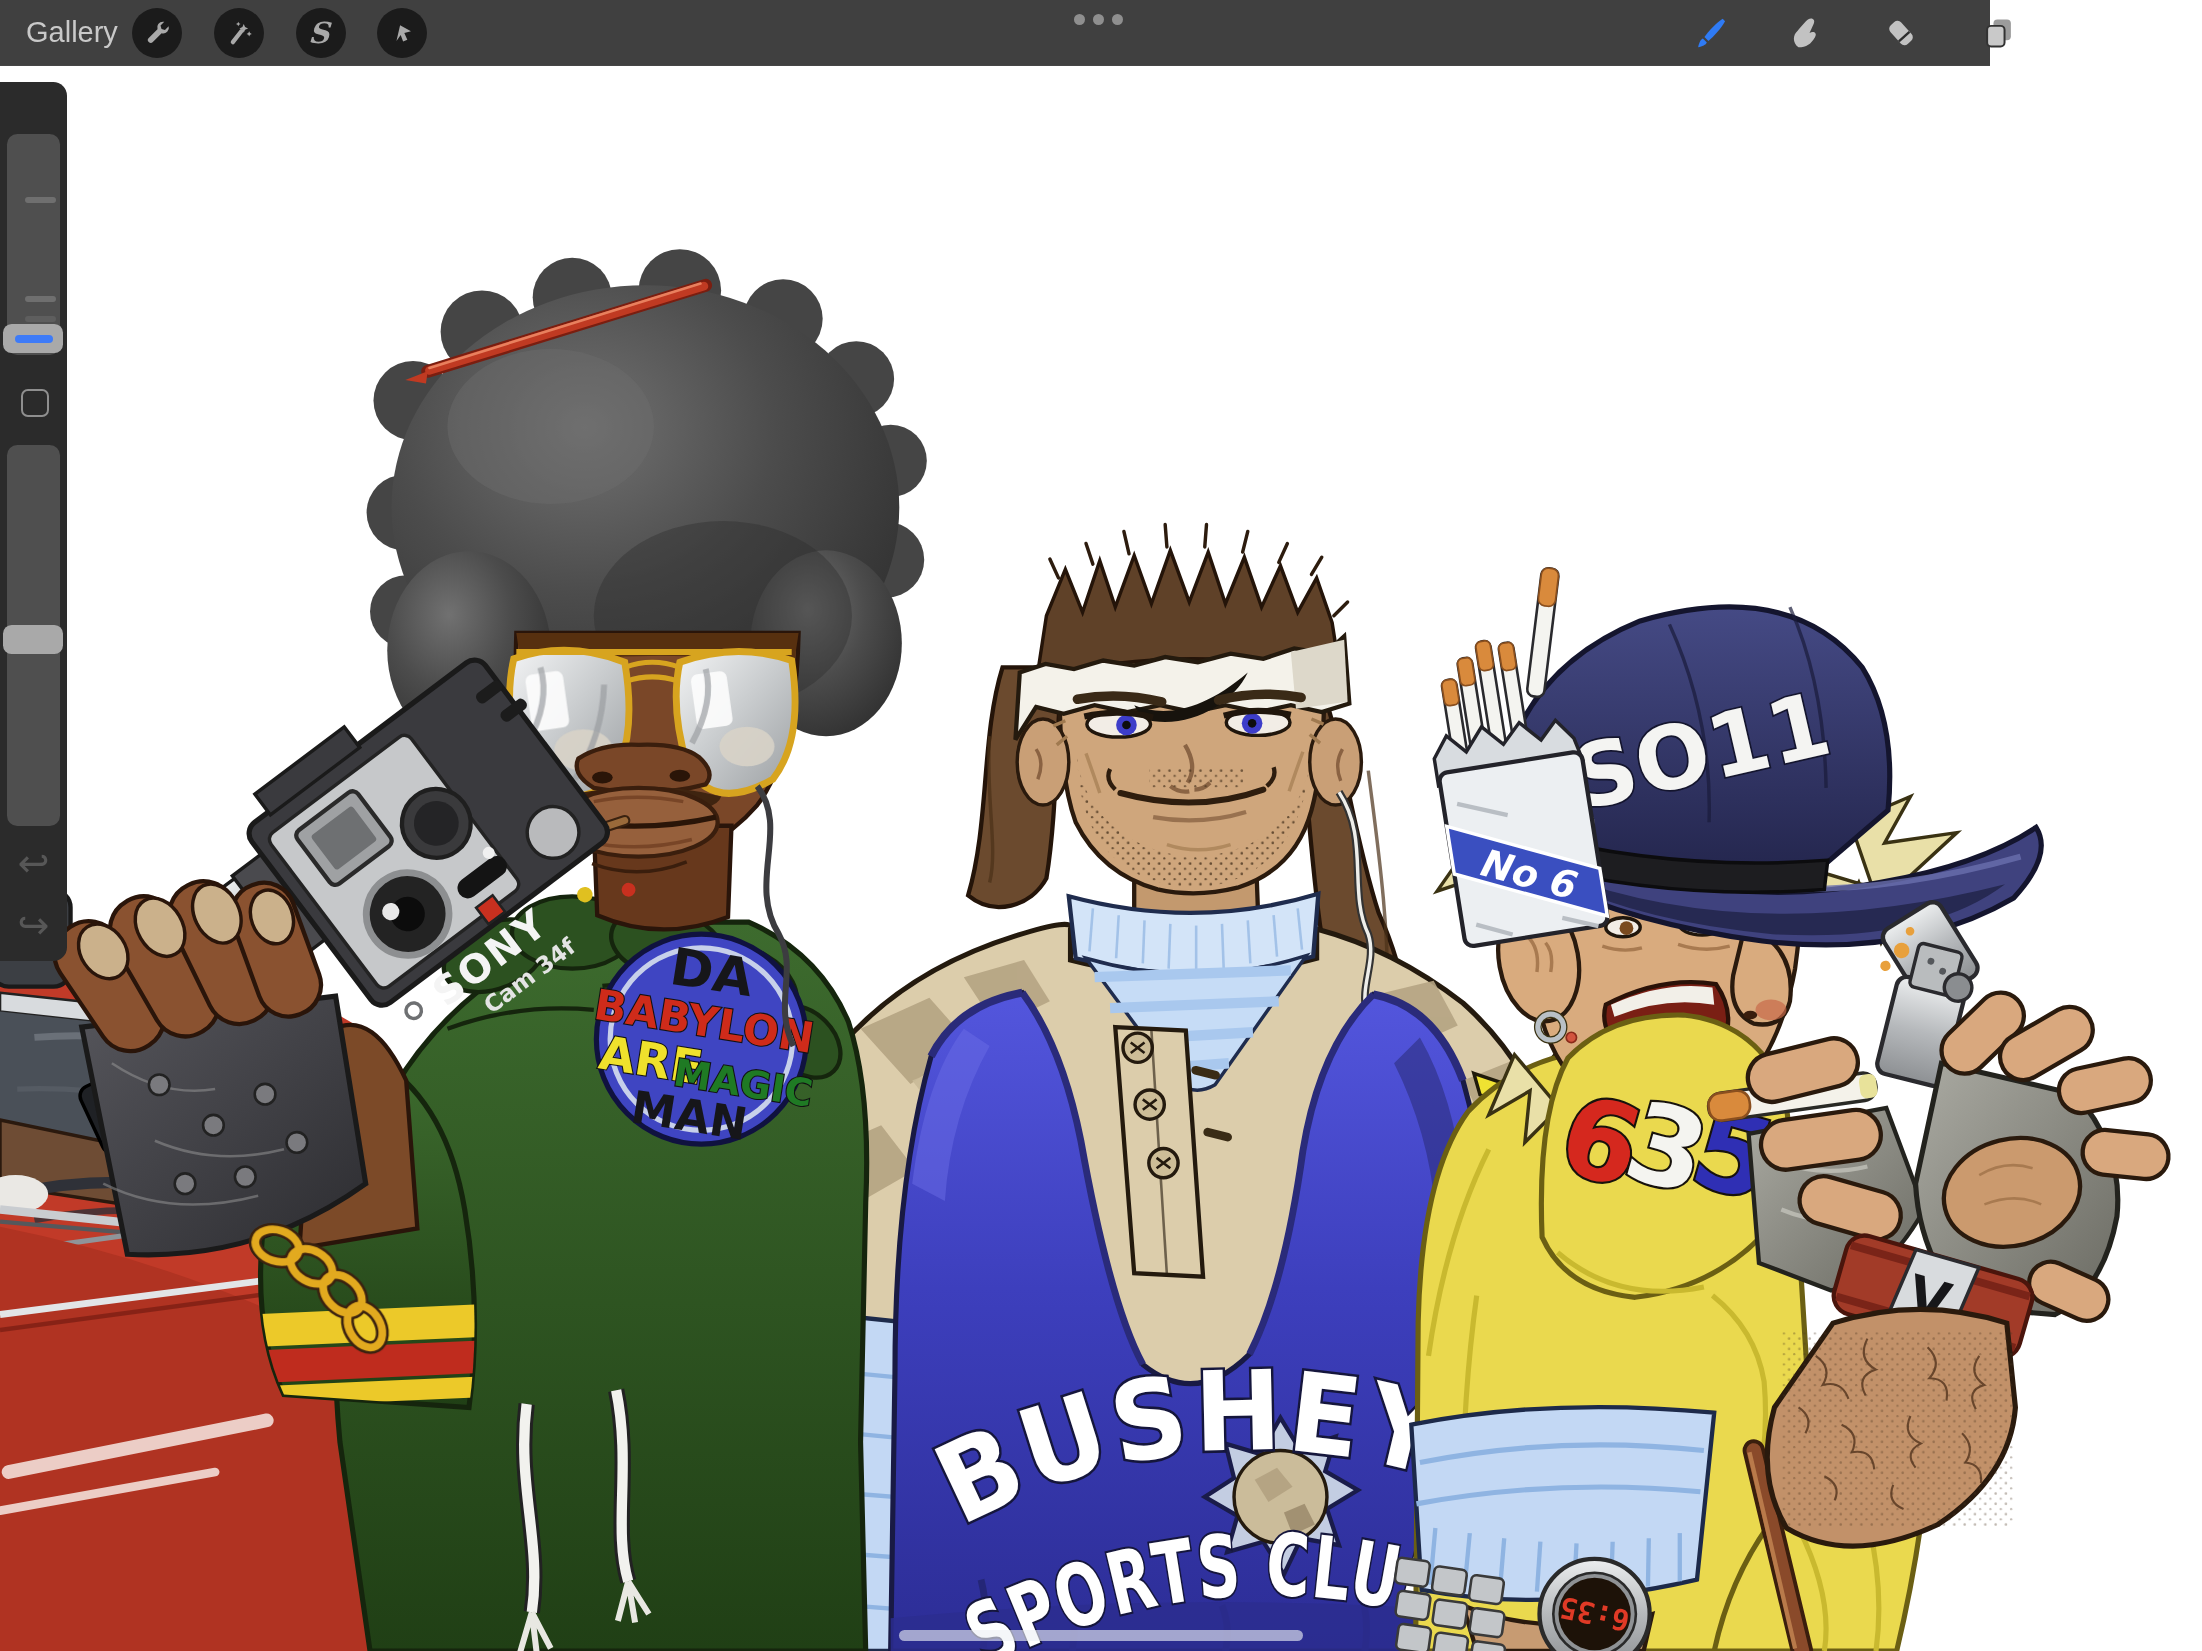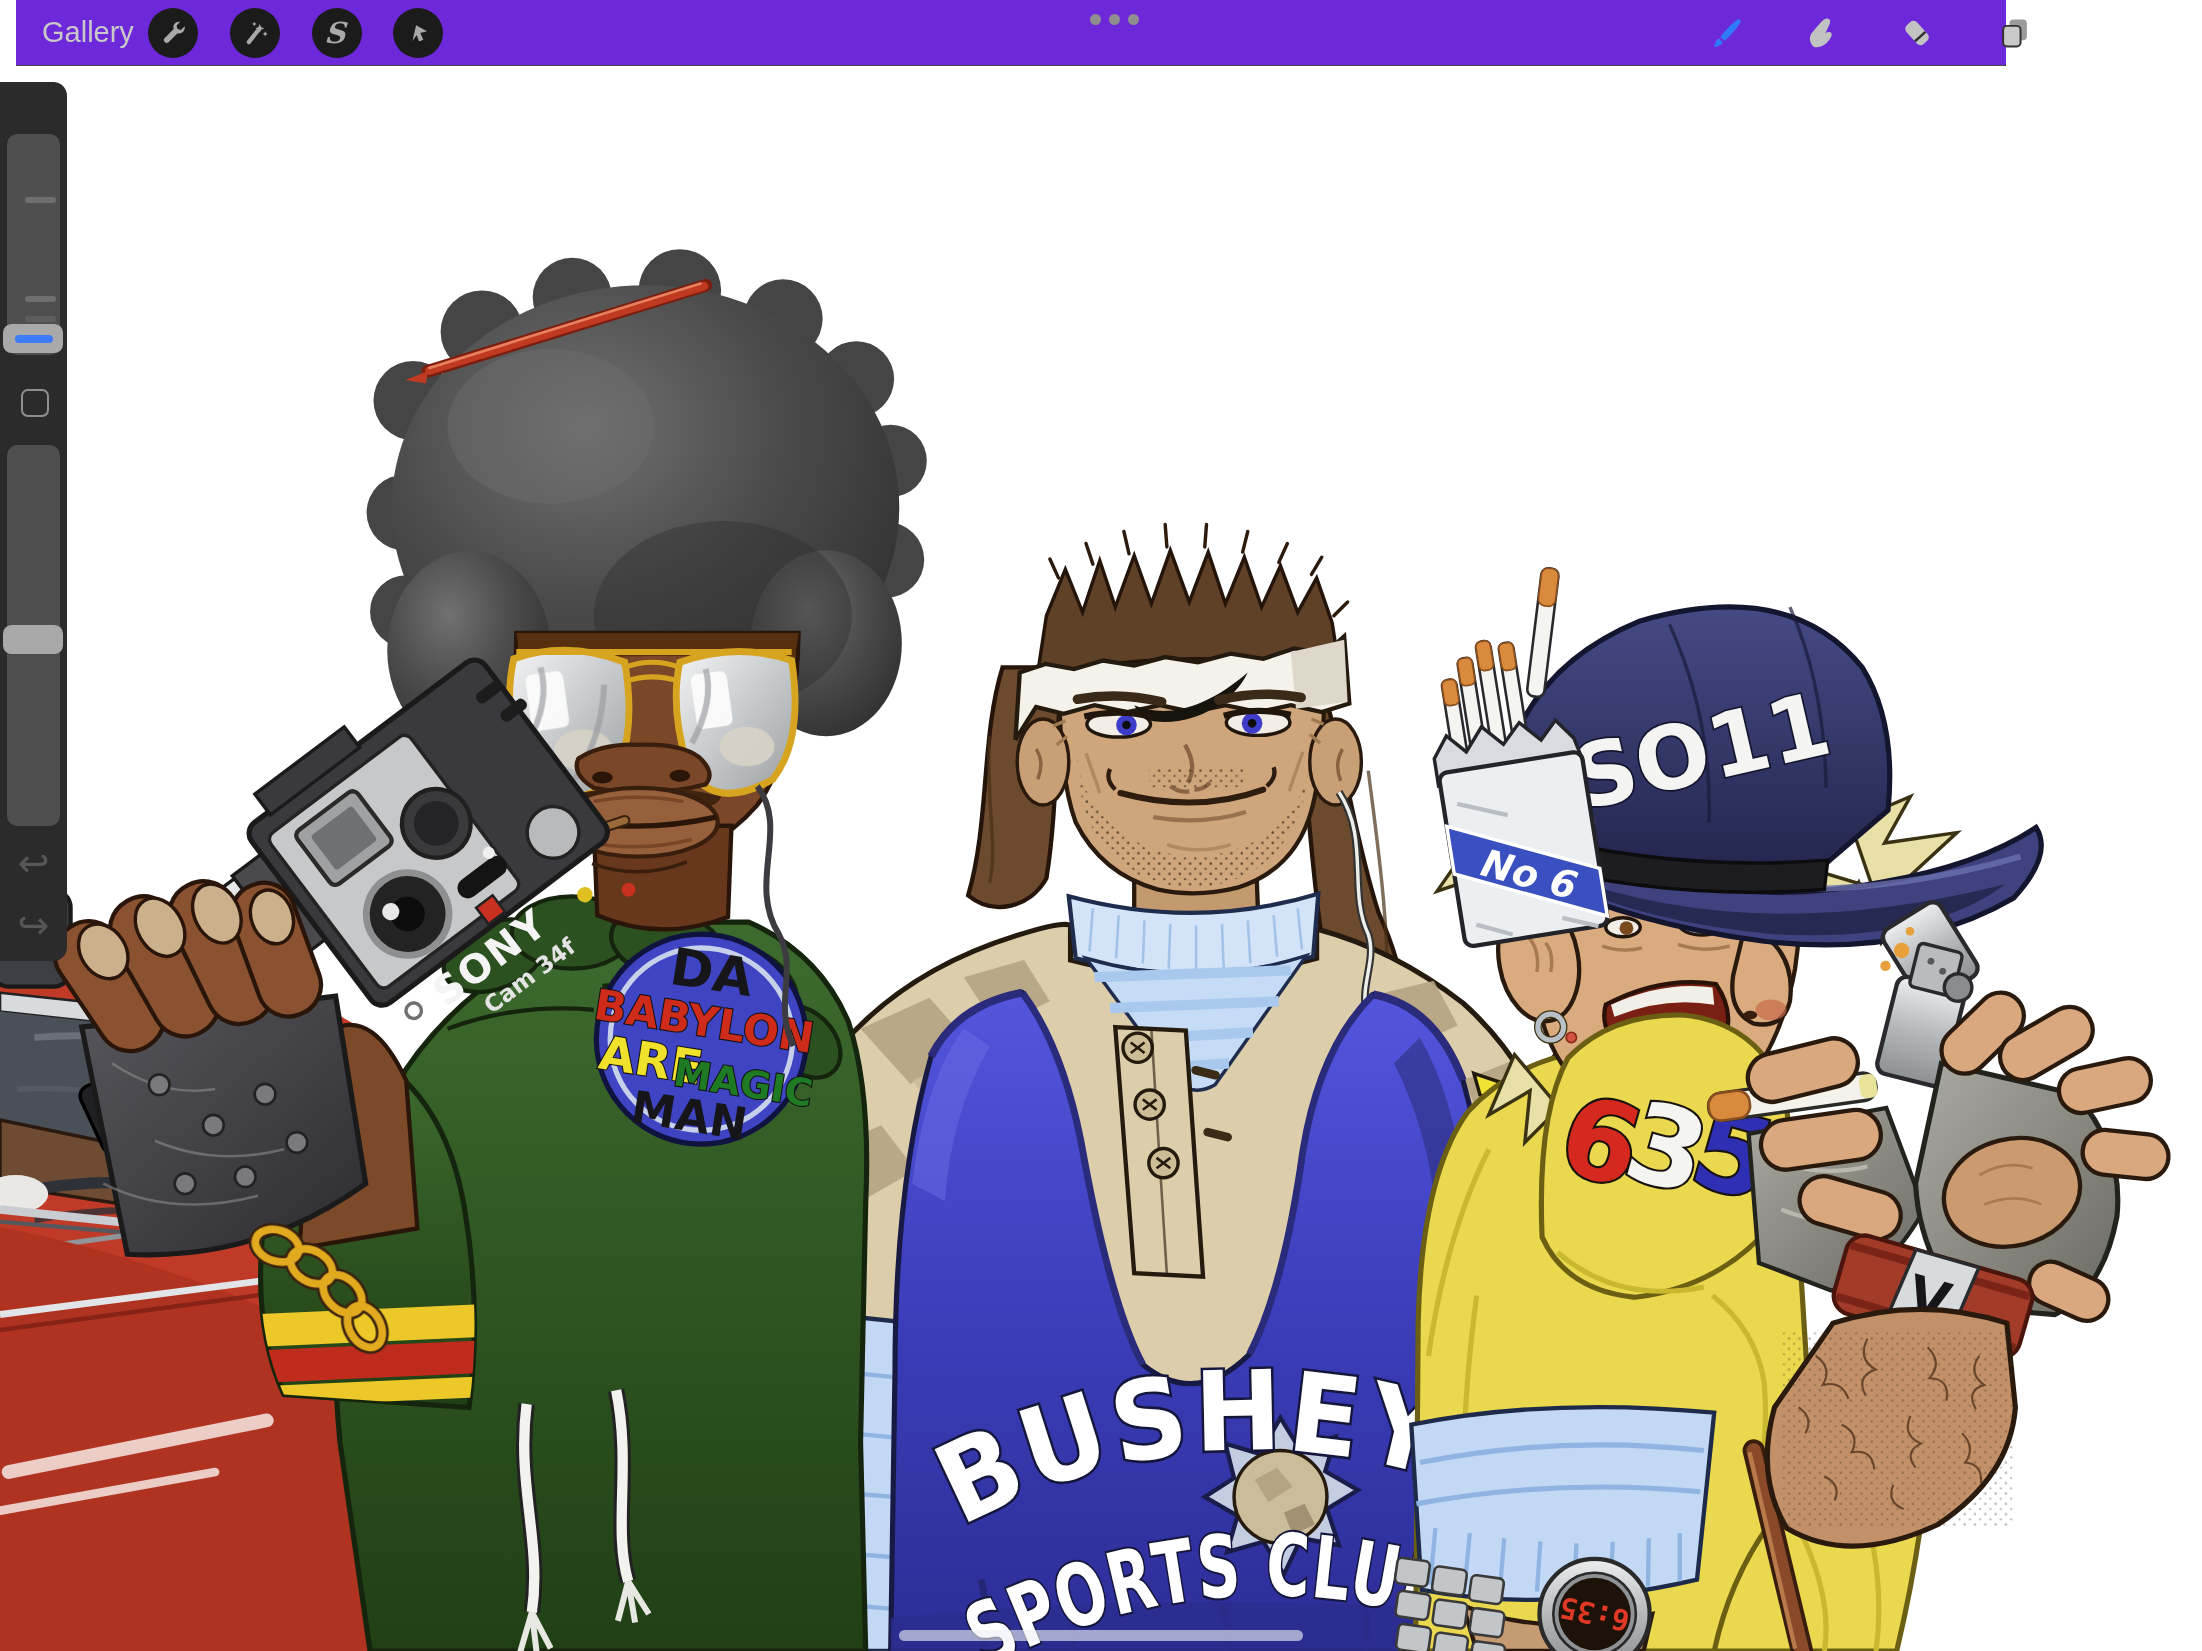--- a/index.html
+++ b/index.html
@@ -1,19 +1,19 @@
 <!DOCTYPE html>
 <html style="font-size:13.8px"><head>
 <meta charset="utf-8">
 <style>
   html,body{margin:0;padding:0;background:#000;}
   .stage{position:relative;width:2203px;height:1651px;background:#fff;overflow:hidden;
          font-family:"Liberation Sans","DejaVu Sans",sans-serif;}
   
-  .topbar{position:absolute;left:16px;top:0;width:1990px;height:65px;background:#6d28d9;
+  .topbar{position:absolute;left:0;top:0;width:1990px;height:65px;background:#404040;
           border-bottom:1.7px solid #464646;z-index:40;}
   .gallery{position:absolute;left:26px;top:0;height:65px;line-height:65px;font-size:29px;color:#c9c9c9;}
   .toolcircle{position:absolute;top:7.7px;width:50px;height:50px;border-radius:50%;background:#1b1b1b;
               display:flex;align-items:center;justify-content:center;}
   .toolcircle svg{width:29px;height:29px;}
   .sglyph{font-family:"DejaVu Serif","Liberation Serif",serif;font-style:italic;font-weight:bold;
           font-size:29px;color:#a9a9a9;transform:skewX(-6deg);}
   .ellipsis{position:absolute;left:1074px;top:13.8px;display:flex;gap:7.7px;}
   .ellipsis i{width:11.2px;height:11.2px;border-radius:50%;background:#8f8f8f;}
   .righticon{position:absolute;top:7.7px;width:50px;height:50px;display:flex;align-items:center;justify-content:center;}

